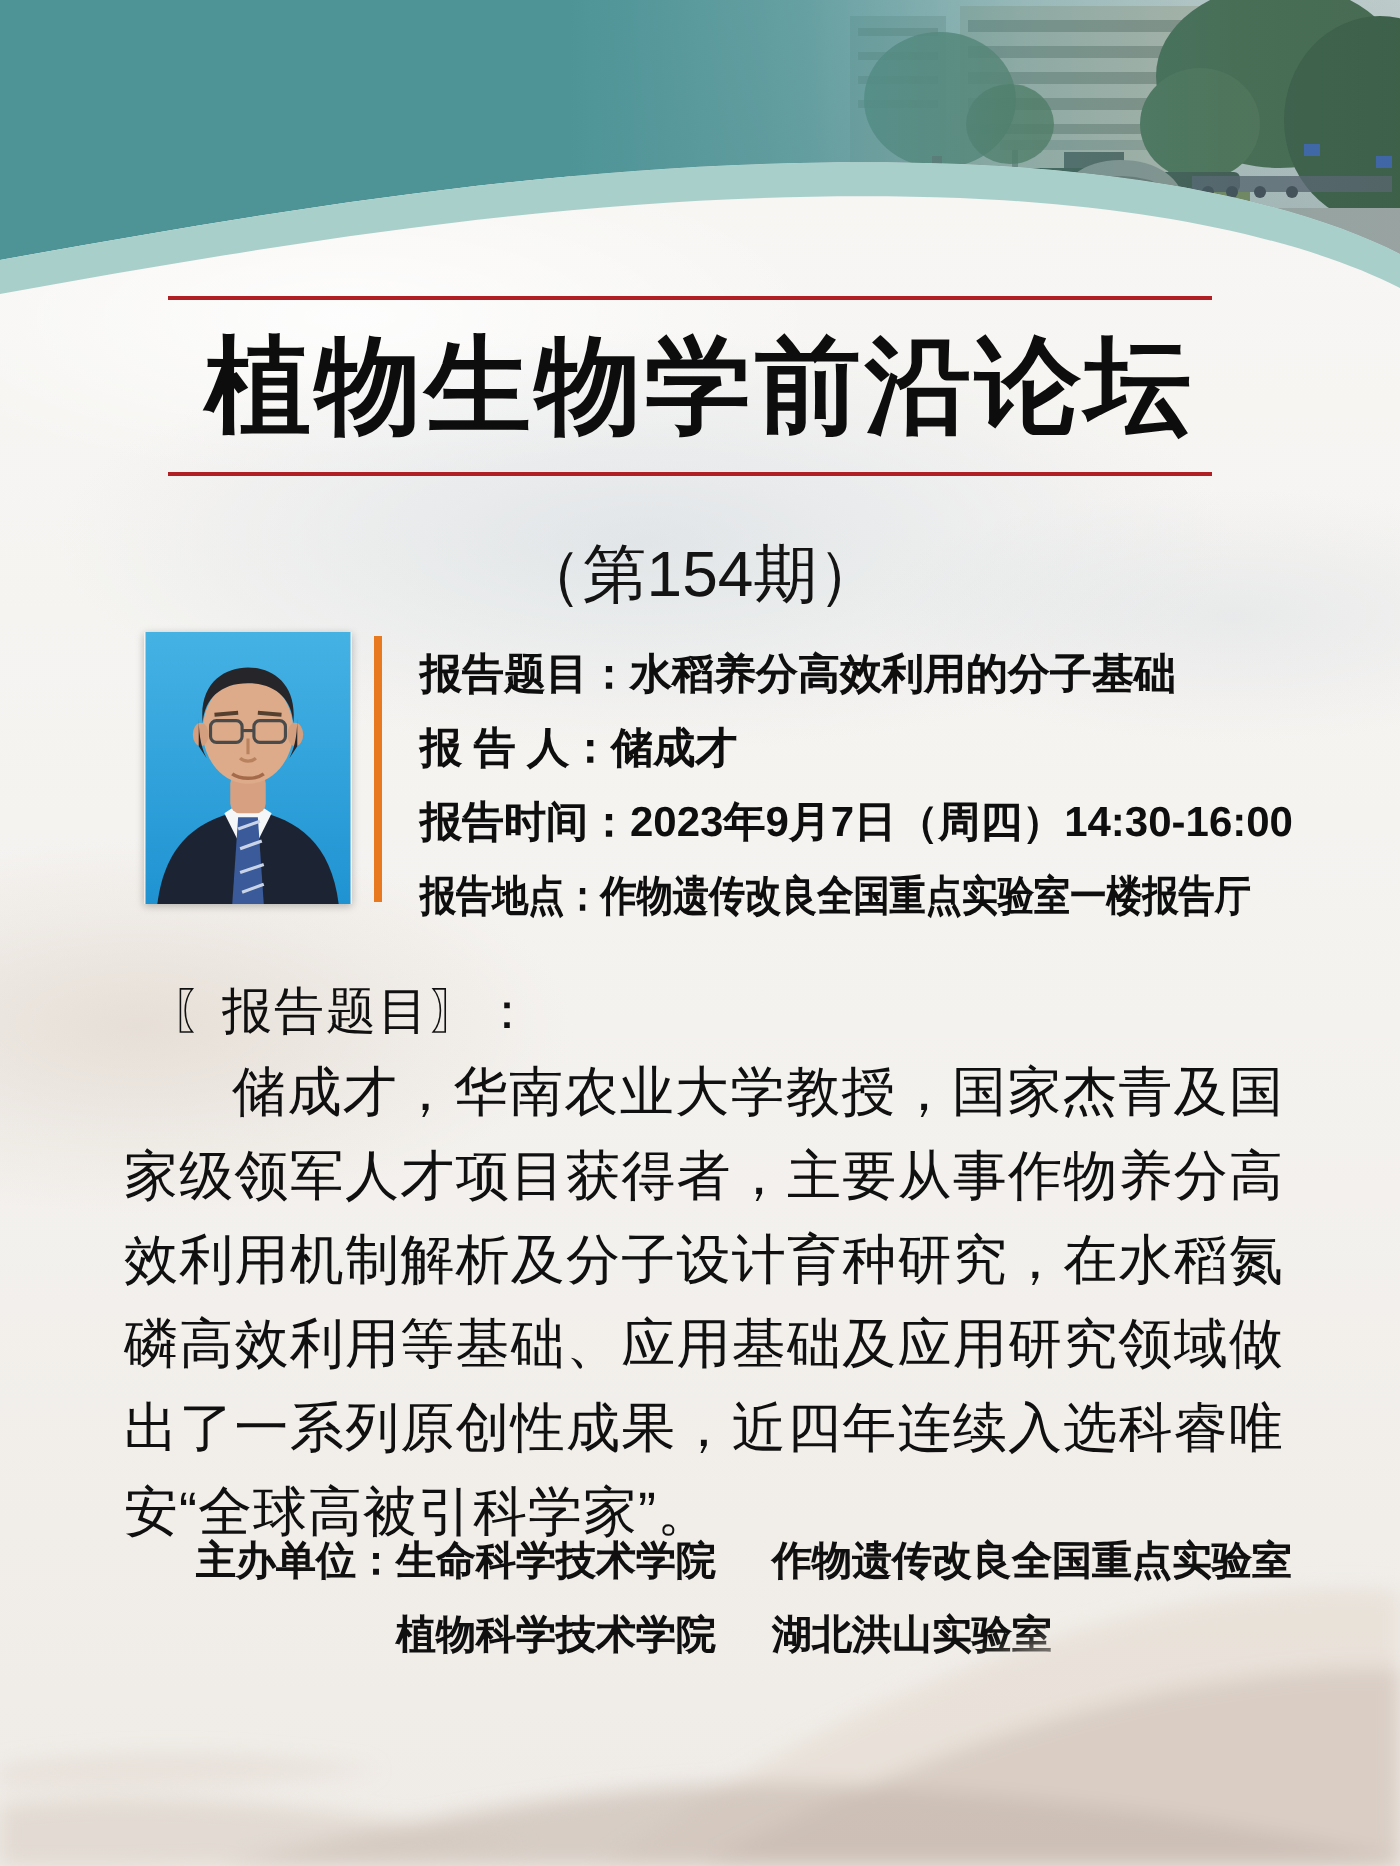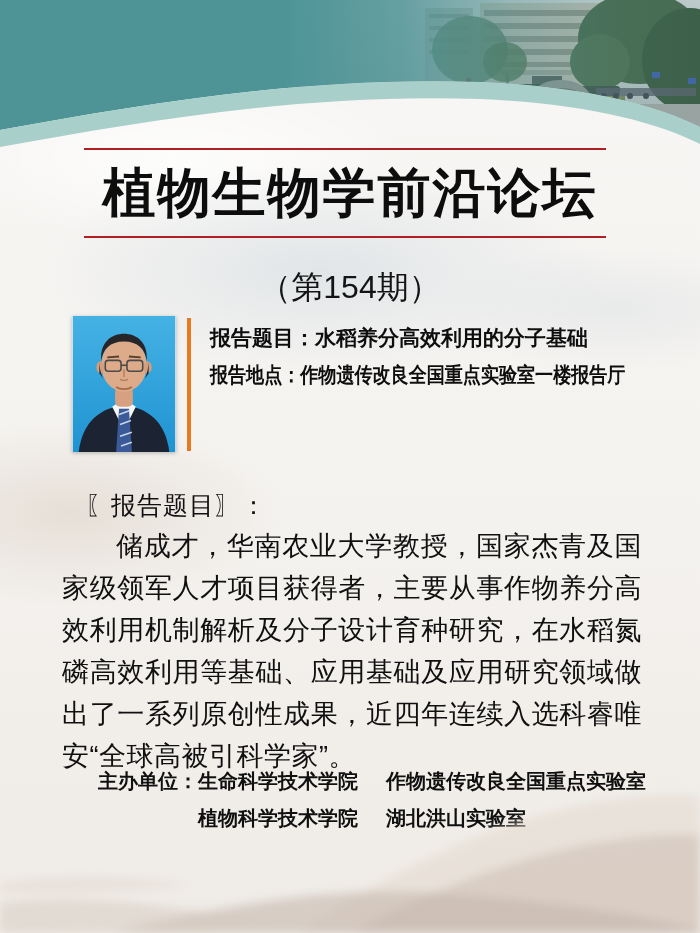--- a/index.html
+++ b/index.html
@@ -165,20 +165,22 @@
       <path d="M35,42 L47,41 M57,41 L69,42" stroke="#55402f" stroke-width="2"></path>
       <path d="M52,54 L52,62 M48,64 C50,66 54,66 56,64" stroke="#b9825f" stroke-width="1.6" fill="none"></path>
       <path d="M44,72 C48,75 56,75 60,72" stroke="#a56a4a" stroke-width="1.8" fill="none"></path>
     </svg>
   </div>
 
   <div class="abs orange-bar" style="background:#e8791f"></div>
 
   <div class="abs info-block">
     <div class="info-line"><span>报告题目：</span><span>水稻养分高效利用的分子基础</span></div>
+    <div class="info-line"><span>报 告 人：</span><span>储成才</span></div>
+    <div class="info-line"><span>报告时间：</span><span>2023年9月7日（周四）14:30-16:00</span></div>
     <div class="info-line condensed"><span>报告地点：</span><span>作物遗传改良全国重点实验室一楼报告厅</span></div>
   </div>
 
   <div class="abs bio-heading">〖报告题目〗：</div>
   <div class="abs org">
     <div class="org-label">主办单位：</div>
     <div class="org-grid">
       <div class="org-cell">生命科学技术学院</div>
       <div class="org-cell">作物遗传改良全国重点实验室</div>
       <div class="org-cell">植物科学技术学院</div>

